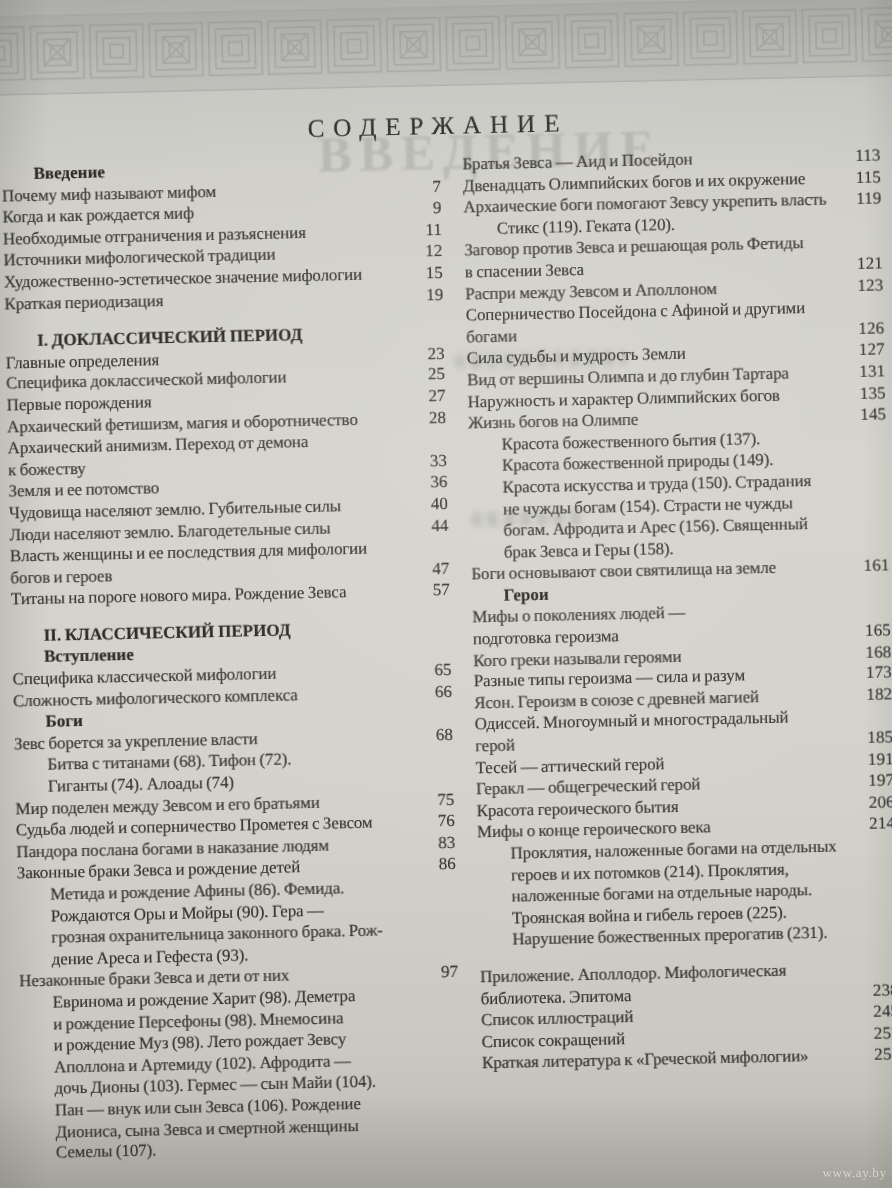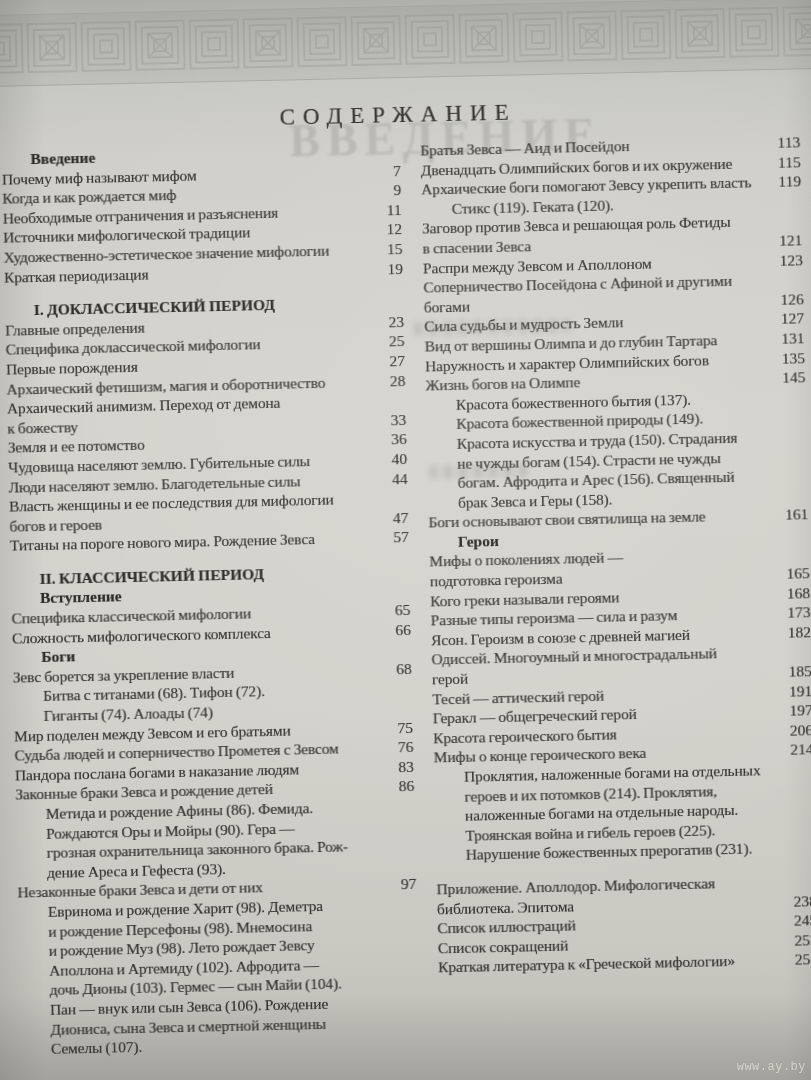--- a/index.html
+++ b/index.html
@@ -43,21 +43,21 @@
   .gap{height:14px;flex:none;}
   
   .vignette{position:absolute;inset:0;pointer-events:none;z-index:5;
     background:
       radial-gradient(120% 85% at 58% 36%,rgba(255,255,255,.10),rgba(255,255,255,0) 60%),
       linear-gradient(90deg,rgba(55,55,50,.12),rgba(55,55,50,0) 45px),
       linear-gradient(270deg,rgba(55,55,50,.07),rgba(55,55,50,0) 26px),
       linear-gradient(0deg,rgba(55,55,50,.18),rgba(55,55,50,0) 85px),
       linear-gradient(180deg,rgba(110,109,104,.22),rgba(110,109,104,0) 78px);}
   .watermark{position:absolute;right:5px;bottom:6px;z-index:6;
-    font-family:Liberation Mono, monospace;font-size:12px;letter-spacing:.5px;
+    font-family:Liberation Serif, serif;font-size:12px;letter-spacing:.5px;
     color:rgba(240,240,230,.78);text-shadow:0 0 1px rgba(110,110,105,.55);}
 </style>
 </head>
 <body>
 
 <div class="photo">
   <div class="rot">
     <div class="band">
       <svg id="band-svg" width="860" height="68" xmlns="http://www.w3.org/2000/svg">
           <g transform="translate(3,9)" fill="none" stroke="#999a96" stroke-width="1.6">

